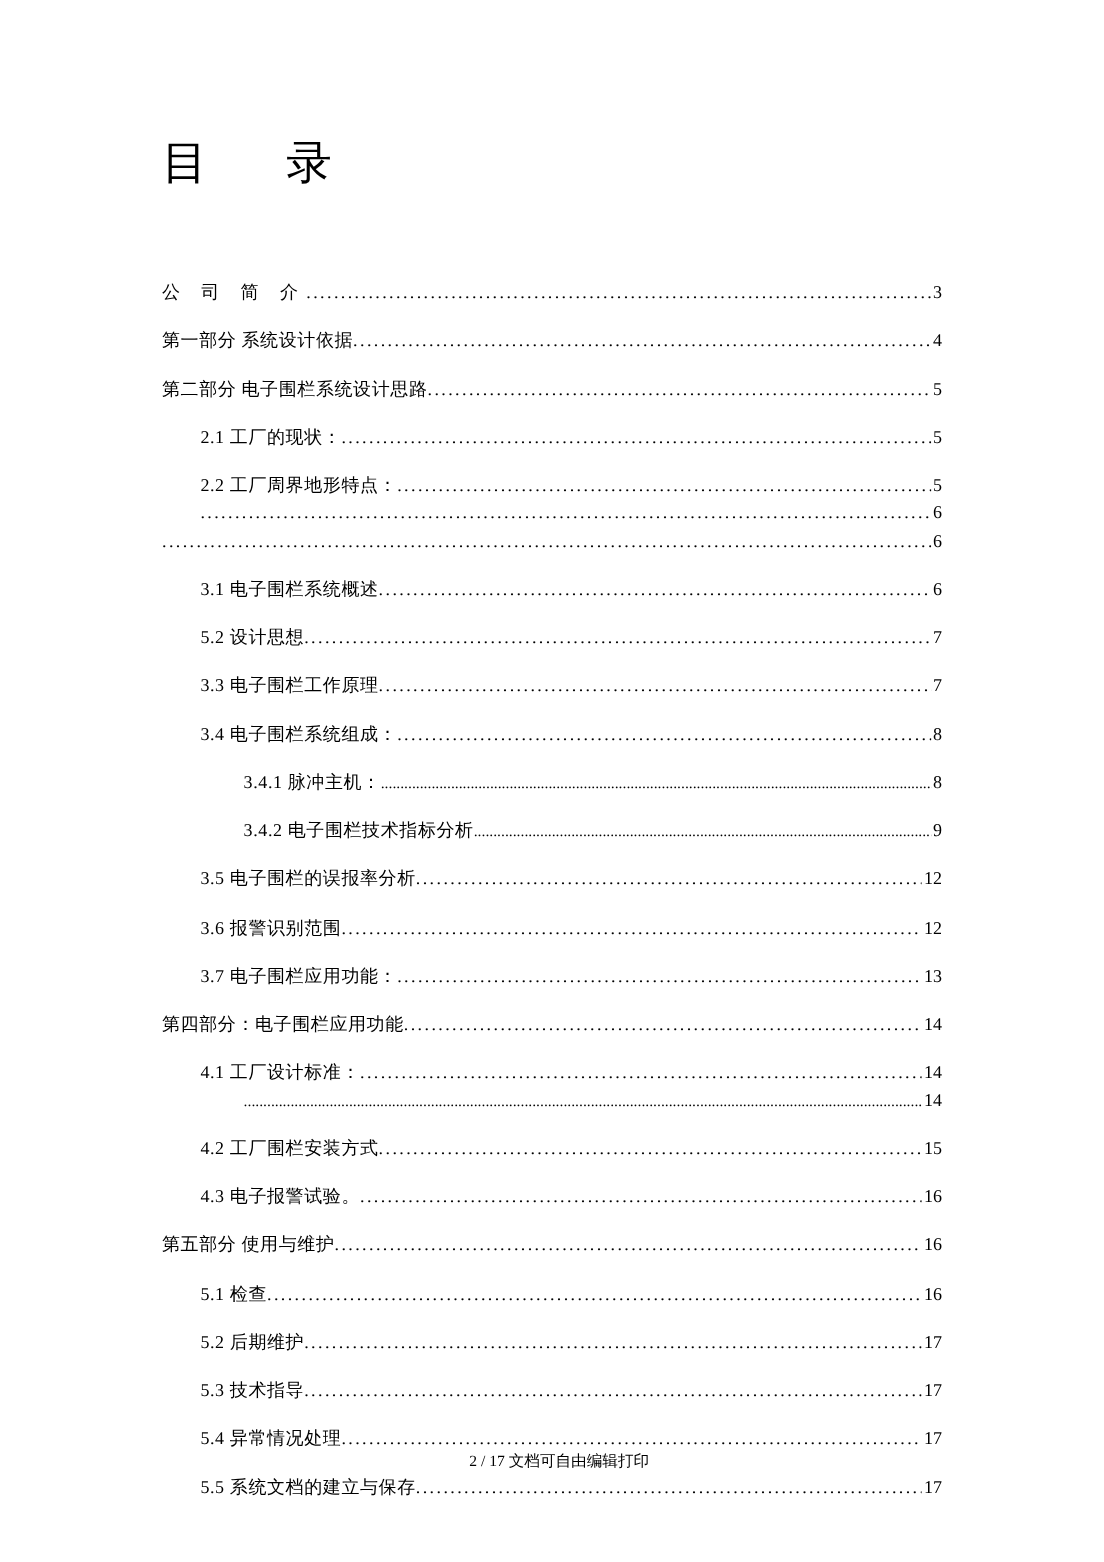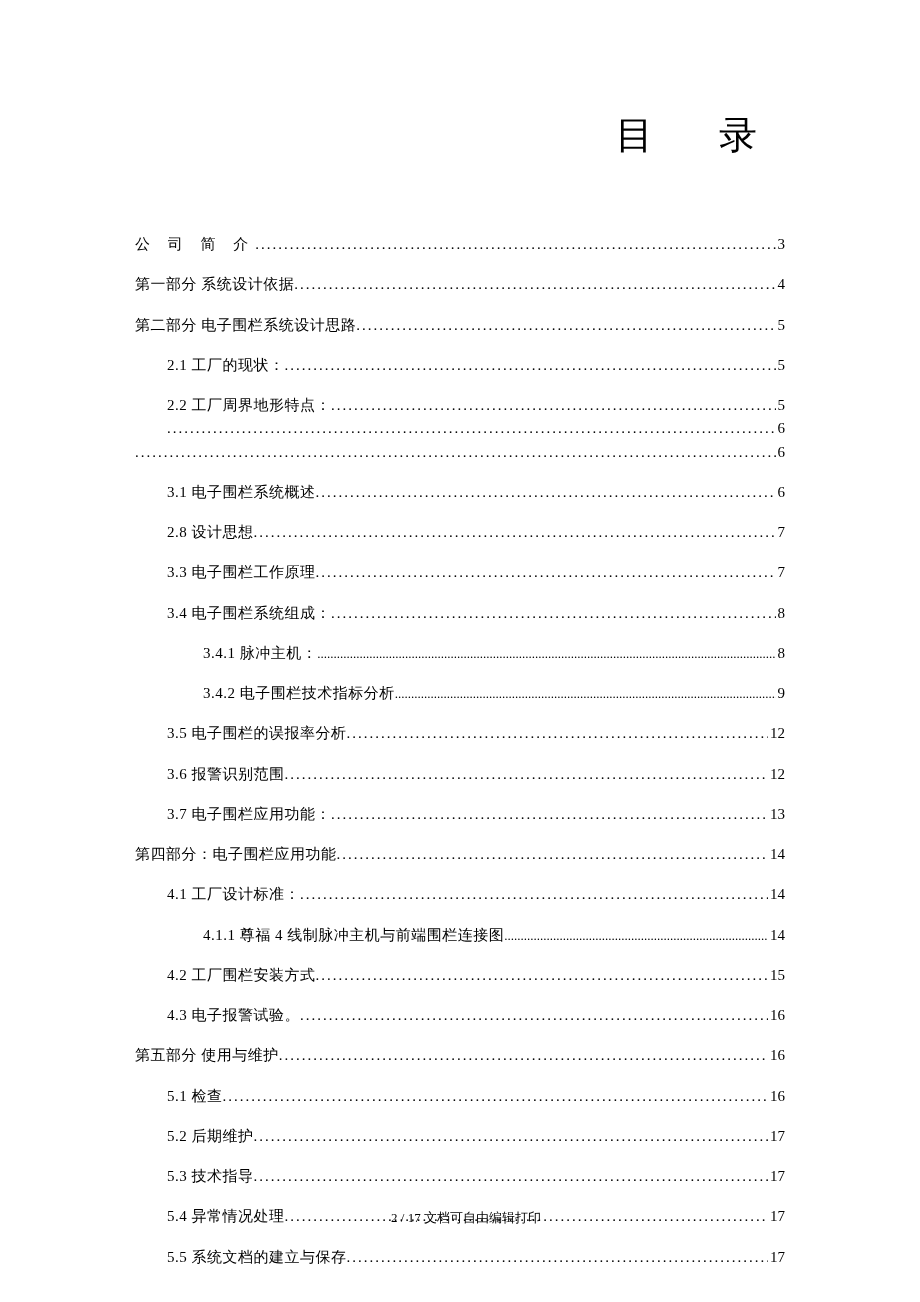--- a/index.html
+++ b/index.html
@@ -12,21 +12,21 @@
       font-family: "SimSun", "宋体", serif;
       width: 920px;
       height: 1302px;
       position: relative;
       color: #000;
     }
     .page {
       padding: 110px 135px 0 135px;
     }
     .title {
-      text-align: right;
+      text-align: left;
       font-size: 38px;
       font-weight: normal;
       letter-spacing: 28px;
       margin-bottom: 55px;
       font-family: "SimSun", "宋体", serif;
     }
     .toc {
       font-size: 15px;
       line-height: 1.55;
     }
@@ -114,21 +114,21 @@
       <div class="toc-row level-0">
         <span class="toc-dots"></span>
         <span class="toc-page">6</span>
       </div>
       <div class="toc-row level-1">
         <span class="toc-label">3.1 电子围栏系统概述</span>
         <span class="toc-dots"></span>
         <span class="toc-page">6</span>
       </div>
       <div class="toc-row level-1">
-        <span class="toc-label">2.8 设计思想</span>
+        <span class="toc-label">5.2 设计思想</span>
         <span class="toc-dots"></span>
         <span class="toc-page">7</span>
       </div>
       <div class="toc-row level-1">
         <span class="toc-label">3.3 电子围栏工作原理</span>
         <span class="toc-dots"></span>
         <span class="toc-page">7</span>
       </div>
       <div class="toc-row level-1">
         <span class="toc-label">3.4 电子围栏系统组成：</span>
@@ -164,21 +164,20 @@
         <span class="toc-label">第四部分：电子围栏应用功能</span>
         <span class="toc-dots"></span>
         <span class="toc-page">14</span>
       </div>
       <div class="toc-row level-1">
         <span class="toc-label">4.1 工厂设计标准：</span>
         <span class="toc-dots"></span>
         <span class="toc-page">14</span>
       </div>
       <div class="toc-row level-2">
-        <span class="toc-label">4.1.1 尊福 4 线制脉冲主机与前端围栏连接图</span>
         <span class="toc-dots fine"></span>
         <span class="toc-page">14</span>
       </div>
       <div class="toc-row level-1">
         <span class="toc-label">4.2 工厂围栏安装方式</span>
         <span class="toc-dots"></span>
         <span class="toc-page">15</span>
       </div>
       <div class="toc-row level-1">
         <span class="toc-label">4.3 电子报警试验。</span>

